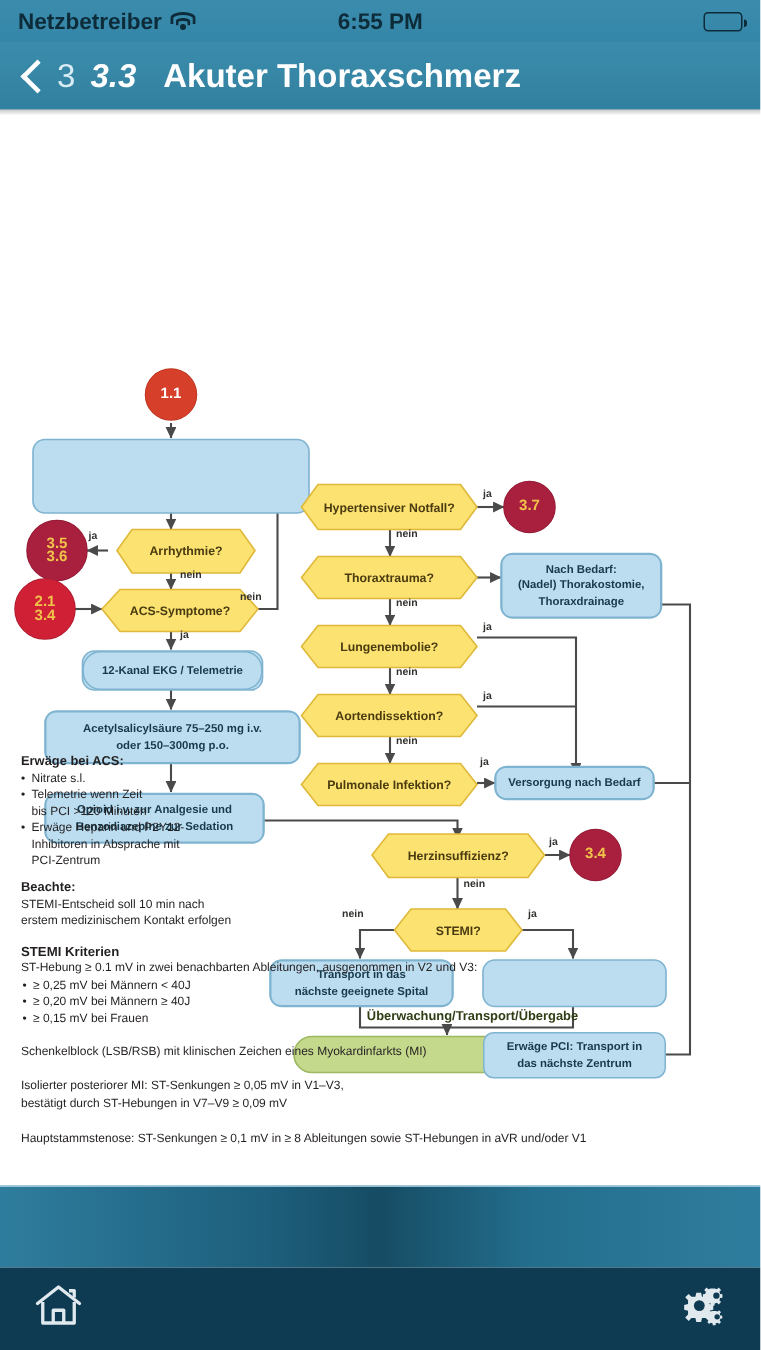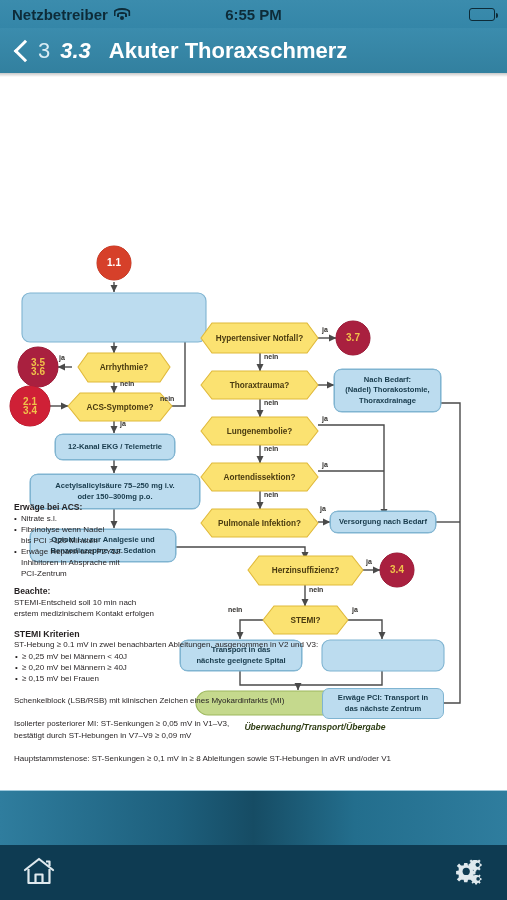--- a/index.html
+++ b/index.html
@@ -234,21 +234,21 @@
 
   <div class="nd circ circ-maroon" style="left:18px;top:270px;width:40px;height:40px;">
     <span>3.5</span>
     <span>3.6</span>
   </div>
   <div class="nd circ" style="left:10px;top:309px;width:40px;height:40px;background:#cf2036;color:#f0c24a;font-size:10px;">
     <span>2.1</span>
     <span>3.4</span>
   </div>
 
-  <div class="nd blue-box" style="left:55px;top:357px;width:120px;height:26px;">
+  <div class="nd blue-box" style="left:55px;top:357px;width:120px;height:26px;border-radius:12px;">
     <span>12-Kanal EKG / Telemetrie</span>
   </div>
   <div class="nd blue-box" style="left:30px;top:397px;width:170px;height:35px;flex-direction:column;">
     <span>Acetylsalicylsäure 75–250 mg i.v.</span>
     <span>oder 150–300mg p.o.</span>
   </div>
   <div class="nd blue-box" style="left:30px;top:452px;width:146px;height:33px;flex-direction:column;">
     <span>Opioid i.v. zur Analgesie und</span>
     <span>Benzodiazepine zur Sedation</span>
   </div>
@@ -293,21 +293,21 @@
   </div>
 
   <div class="nd blue-box" style="left:180px;top:563px;width:122px;height:31px;flex-direction:column;">
     <span>Transport in das</span>
     <span>nächste geeignete Spital</span>
   </div>
   <div class="nd blue-box" style="left:322px;top:563px;width:122px;height:31px;flex-direction:column;margin-top:48px;">
     <span>Erwäge PCI: Transport in</span>
     <span>das nächste Zentrum</span>
   </div>
-  <div class="nd green-box" style="left:196px;top:638px;width:238px;height:24px;font-style:italic;">
+  <div class="nd green-box" style="left:196px;top:588px;width:238px;height:24px;">
     <span>Überwachung/Transport/Übergabe</span>
   </div>
 
   <span class="lbl" style="left:59px;top:277px;">ja</span>
   <span class="lbl" style="left:120px;top:303px;">nein</span>
   <span class="lbl" style="left:160px;top:318px;">nein</span>
   <span class="lbl" style="left:120px;top:343px;">ja</span>
   <span class="lbl" style="left:322px;top:249px;">ja</span>
   <span class="lbl" style="left:264px;top:276px;">nein</span>
   <span class="lbl" style="left:264px;top:322px;">nein</span>
@@ -319,21 +319,21 @@
   <span class="lbl" style="left:366px;top:481px;">ja</span>
   <span class="lbl" style="left:309px;top:509px;">nein</span>
   <span class="lbl" style="left:228px;top:529px;">nein</span>
   <span class="lbl" style="left:352px;top:529px;">ja</span>
 
   <div class="notes">
     <h4>Erwäge bei ACS:</h4>
     <ul>
       <li><span>Nitrate s.l.</span></li>
       <li>
-        <span>Fibrinolyse wenn Nadel</span><br>
+        <span>Telemetrie wenn Zeit</span><br>
         <span>bis PCI &gt;120 Minuten</span>
       </li>
       <li>
         <span>Erwäge Heparin und P2Y12-</span><br>
         <span>Inhibitoren in Absprache mit</span><br>
         <span>PCI-Zentrum</span>
       </li>
     </ul>
     <div class="gap"></div>
     <h4>Beachte:</h4>

